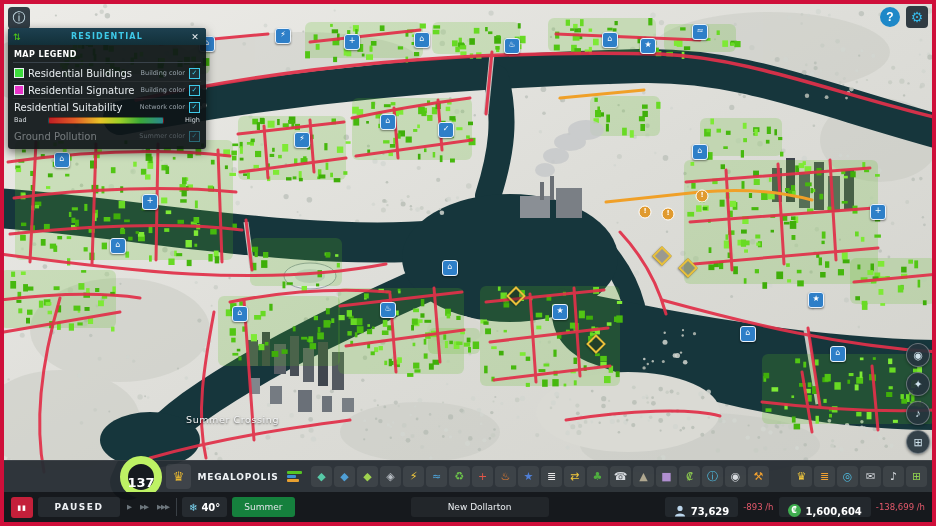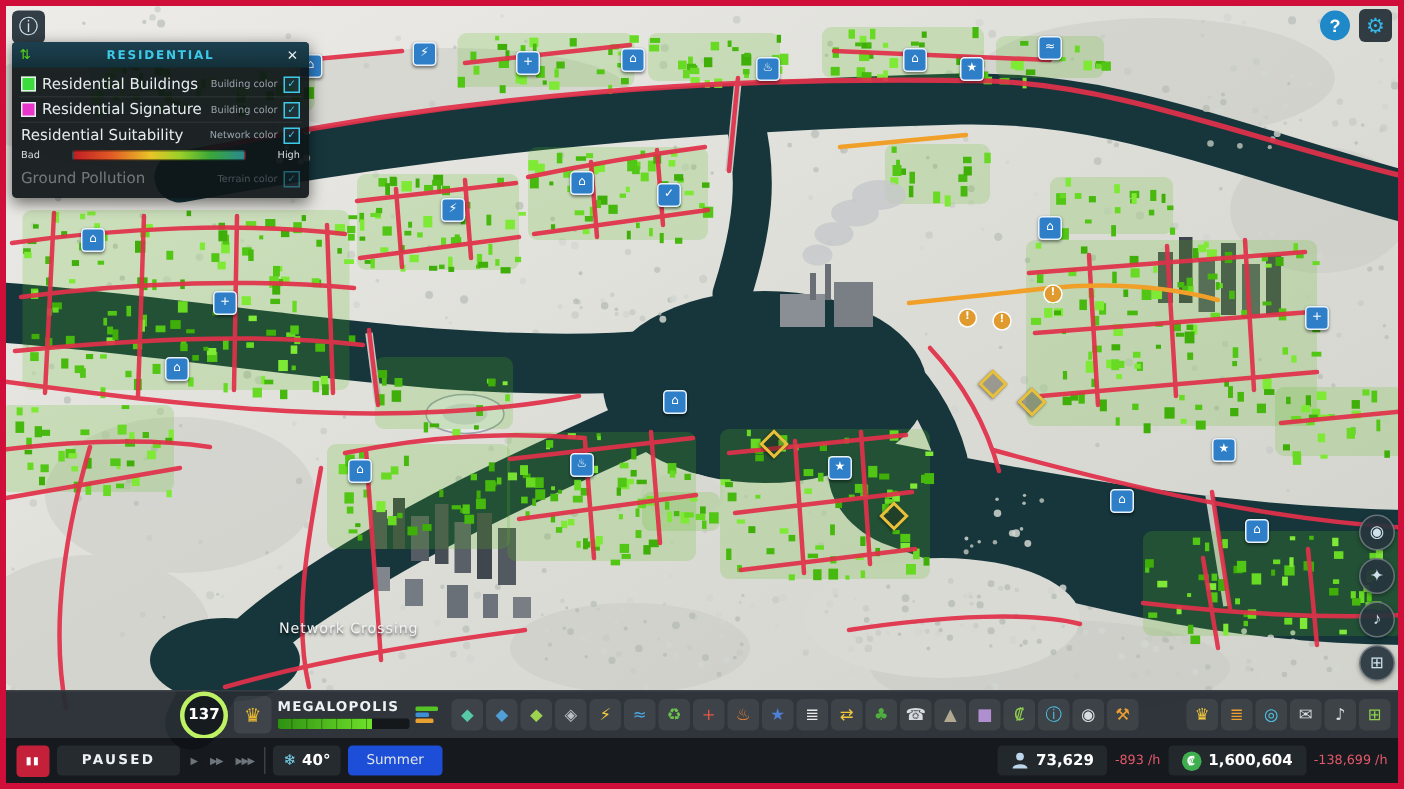--- a/index.html
+++ b/index.html
@@ -54,25 +54,25 @@
   .dim{opacity:.42;}
   
   .float-btns{position:absolute;right:6px;bottom:72px;z-index:25;display:flex;flex-direction:column;gap:5px;}
   .float-btn{width:24px;height:24px;border-radius:50%;border:1px solid rgba(255,255,255,.3);
     background:rgba(38,52,62,.92);color:#cfe2ec;font-size:11px;line-height:22px;text-align:center;padding:0;cursor:pointer;
     box-shadow:0 1px 3px rgba(0,0,0,.4);}
   
   .toolbar{position:absolute;left:4px;right:4px;bottom:34px;height:32px;z-index:30;
     background:rgba(40,46,52,.96);border-top:1px solid rgba(255,255,255,.08);
     display:flex;align-items:center;gap:4px;padding:0 5px 0 116px;box-sizing:border-box;}
-  .level-badge{width:26px;height:26px;border-radius:50%;border:3px solid #bef264;background:#161b1f;
-    color:#fff;font-size:10px;font-weight:bold;display:flex;align-items:center;justify-content:center;flex:0 0 auto;cursor:pointer;}
+  .level-badge{width:26px;height:26px;border-radius:50%;border:8px solid #bef264;background:#161b1f;
+    color:#fff;font-size:13px;font-weight:bold;display:flex;align-items:flex-end;justify-content:center;flex:0 0 auto;cursor:pointer;}
   .trophy-btn{width:25px;height:25px;border:none;border-radius:4px;background:rgba(255,255,255,.08);
     color:#e8b830;font-size:13px;line-height:25px;text-align:center;padding:0;flex:0 0 auto;cursor:pointer;}
-  .city-col{display:flex;flex-direction:column;justify-content:center;gap:2px;width:88px;flex:0 0 auto;cursor:pointer;}
+  .city-col{display:flex;justify-content:center;gap:2px;width:88px;flex:0 0 auto;cursor:pointer;}
   .city-name{color:#eef2f5;font-size:9px;font-weight:bold;letter-spacing:.8px;white-space:nowrap;}
   .xp-bar{height:7px;background:#14181b;border-radius:2px;overflow:hidden;position:relative;}
   .xp-fill{position:absolute;left:0;top:0;bottom:0;width:72%;
     background:repeating-linear-gradient(90deg,transparent 0 9px,rgba(0,0,0,.35) 9px 10px),
     linear-gradient(90deg,#2e8f12,#6ee22a);}
   .rci{display:flex;flex-direction:column;gap:1px;justify-content:center;flex:0 0 auto;width:16px;cursor:pointer;}
   .rci-bar{height:3px;border-radius:1px;}
   .rci-bar.r{width:15px;background:#56c425;}
   .rci-bar.c{width:9px;background:#3d8fd6;}
   .rci-bar.i{width:12px;background:#e8a030;}
@@ -86,25 +86,25 @@
     color:#e6eaee;font-size:9px;}
   .pause-btn{width:22px;height:21px;border:none;border-radius:3px;background:#c4203a;color:#fff;
     font-size:7px;line-height:21px;text-align:center;padding:0;cursor:pointer;letter-spacing:1px;}
   .paused-box{width:82px;height:20px;background:#262b30;border-radius:3px;display:flex;align-items:center;
     justify-content:center;font-weight:bold;letter-spacing:1.5px;font-size:9px;color:#eef1f4;}
   .speed-btn{border:none;background:none;color:#6c757c;font-size:6.5px;padding:0 2px;cursor:pointer;letter-spacing:-1px;}
   .vdiv{width:1px;height:18px;background:#3a4046;}
   .temp-box{display:flex;align-items:center;gap:4px;background:#262b30;border-radius:3px;height:20px;padding:0 7px;cursor:pointer;}
   .snow-ico{color:#7ad4f0;font-size:10px;}
   .temp-val{font-size:10px;font-weight:bold;color:#fff;}
-  .season-box{background:#1d4ed8;border-radius:3px;height:20px;display:flex;align-items:center;padding:0 12px;color:#dfe4e8;}
+  .season-box{background:#15803d;border-radius:3px;height:20px;display:flex;align-items:center;padding:0 12px;color:#dfe4e8;}
   .flex-sp{flex:1;}
   .district-box{background:#22262a;border-radius:3px;height:20px;display:flex;align-items:center;
     justify-content:center;min-width:138px;color:#eaeef1;cursor:pointer;}
-  .stat-pill{display:flex;align-items:center;gap:5px;background:#23282d;border-radius:3px;height:20px;padding:0 9px;cursor:pointer;}
+  .stat-pill{display:flex;align-items:flex-end;gap:5px;background:#23282d;border-radius:3px;height:20px;padding:0 9px;cursor:pointer;}
   .pop-ico{fill:#bcd6ec;}
   .stat-val{font-size:10px;font-weight:bold;color:#fff;}
   .coin{width:13px;height:13px;border-radius:50%;background:#3fae4f;color:#fff;font-size:8px;line-height:13px;
     text-align:center;font-weight:bold;flex:0 0 auto;}
   .rate{color:#e4596b;font-size:8.5px;white-space:nowrap;}
 </style>
 </head>
 <body>
 
 <div class="stage">
@@ -1712,41 +1712,42 @@
       <div class="marker service" style="left: 878px; top: 212px;">+</div>
       <div class="marker service" style="left: 700px; top: 152px;">⌂</div>
       <div class="marker warning" style="left: 516px; top: 296px;"></div>
       <div class="marker warning" style="left: 596px; top: 344px;"></div>
       <div class="marker warning" style="left: 662px; top: 256px;"></div>
       <div class="marker warning" style="left: 688px; top: 268px;"></div>
       <div class="marker alert" style="left: 645px; top: 212px;">!</div>
       <div class="marker alert" style="left: 668px; top: 214px;">!</div>
       <div class="marker alert" style="left: 702px; top: 196px;">!</div>
     </div>
-  <div class="place-label">Network Crossing</div>
+  <div class="place-label">Summer Crossing</div>
 
   <button class="info-btn">
     <span>ⓘ</span>
   </button>
   <div class="top-right">
     <button class="help-btn">
       <span>?</span>
     </button>
     <button class="gear-btn">
       <span>⚙</span>
     </button>
   </div>
 
   <div class="legend">
     <div class="legend-header">
       <span class="lg-icon">⇅</span>
       <span class="legend-title">RESIDENTIAL</span>
       <button class="lg-close">✕</button>
     </div>
     <div class="legend-body">
+      <div class="lg-section">MAP LEGEND</div>
       <div class="lg-row">
         <span class="sw sw-green"></span>
         <span class="lg-label">Residential Buildings</span>
         <span class="lg-chan">Building color</span>
         <span class="lg-check">✓</span>
       </div>
       <div class="lg-row">
         <span class="sw sw-pink"></span>
         <span class="lg-label">Residential Signature Buildings</span>
         <span class="lg-chan">Building color</span>
@@ -1758,21 +1759,21 @@
         <span class="lg-check">✓</span>
       </div>
       <div class="lg-bar-wrap">
         <span class="lg-min">Bad</span>
         <div class="lg-bar suit"></div>
         <span class="lg-max">High</span>
       </div>
       <div class="dim">
         <div class="lg-row nb">
           <span class="lg-label">Ground Pollution</span>
-          <span class="lg-chan">Terrain color</span>
+          <span class="lg-chan">Summer color</span>
           <span class="lg-check">✓</span>
         </div>
       </div>
     </div>
   </div>
 
   <div class="float-btns">
       <button class="float-btn" style="color: rgb(207, 226, 236);">◉</button>
       <button class="float-btn" style="color: rgb(207, 226, 236);">✦</button>
       <button class="float-btn" style="color: rgb(207, 226, 236);">♪</button>
@@ -1837,20 +1838,21 @@
     <button class="speed-btn">▶</button>
     <button class="speed-btn">▶▶</button>
     <button class="speed-btn">▶▶▶</button>
     <div class="vdiv"></div>
     <div class="temp-box">
       <span class="snow-ico">❄</span>
       <span class="temp-val">40°</span>
     </div>
     <div class="season-box">Summer</div>
     <div class="flex-sp"></div>
+    <div class="district-box">New Dollarton</div>
     <div class="flex-sp"></div>
     <div class="stat-pill">
       <svg class="pop-ico" width="12" height="12" viewBox="0 0 12 12">
         <circle cx="6" cy="3.4" r="2.6"></circle>
           <path d="M1,11.4 C1,7.6 11,7.6 11,11.4 Z"></path>
       </svg>
       <span class="stat-val">73,629</span>
     </div>
     <span class="rate">-893 /h</span>
     <div class="stat-pill">

